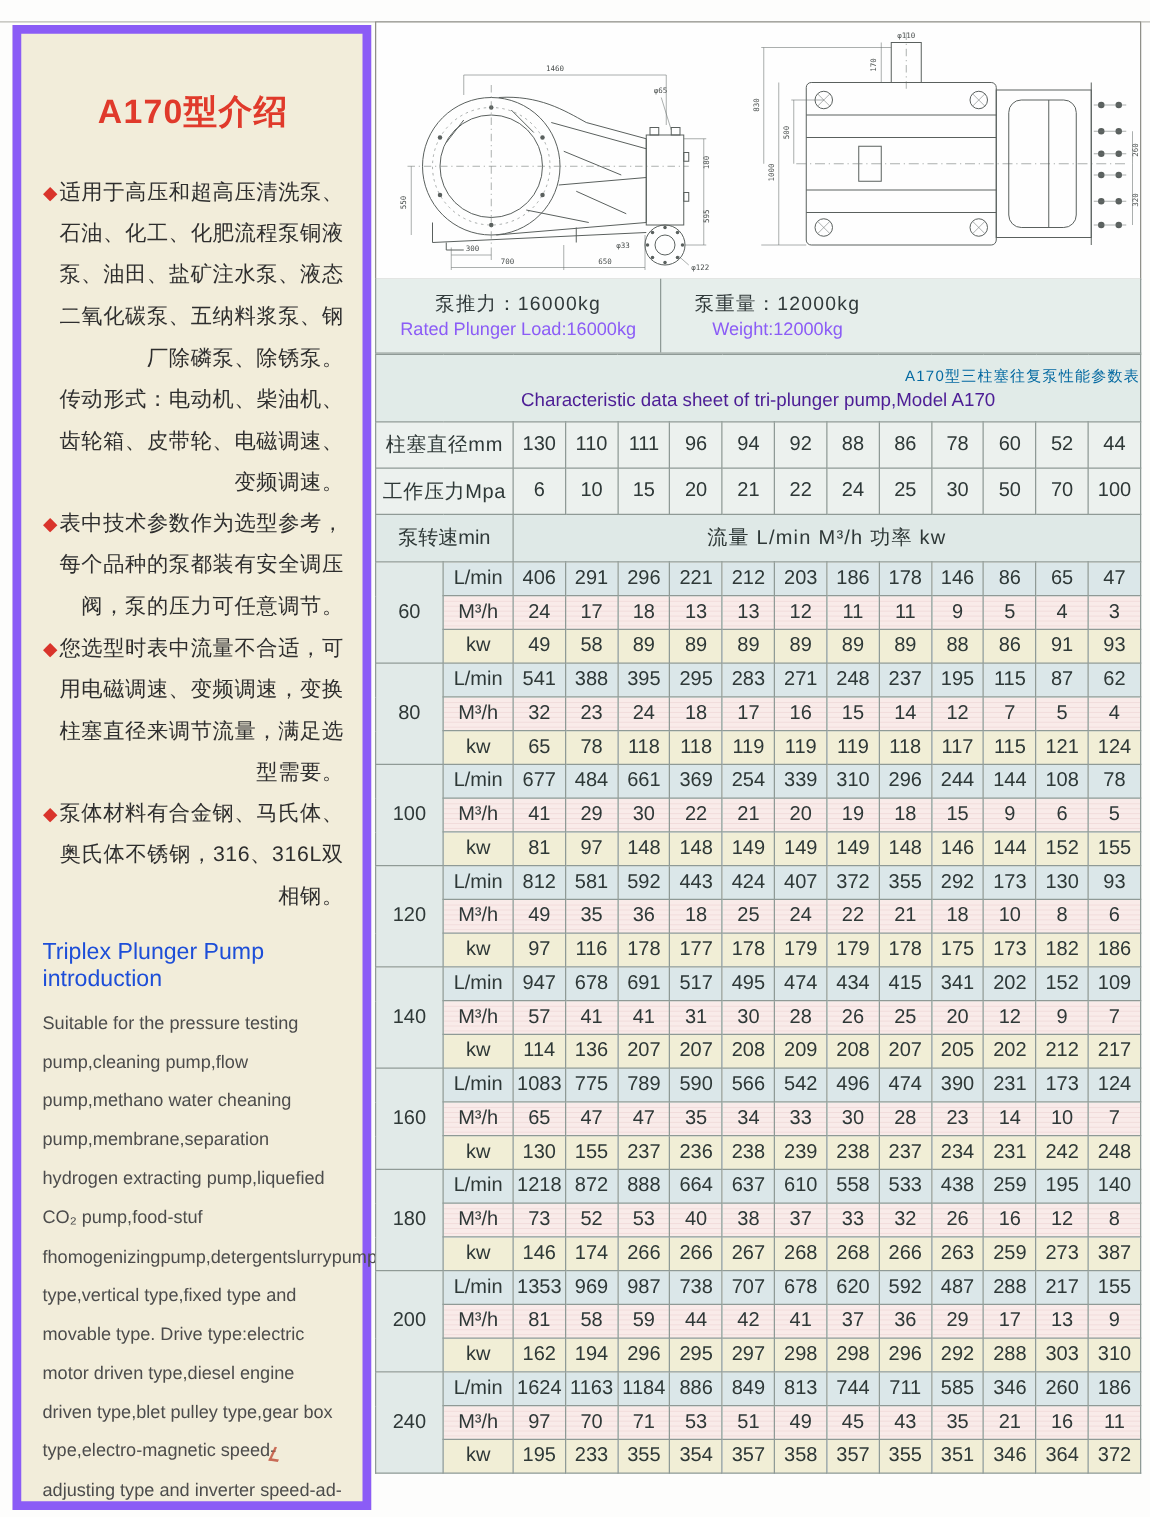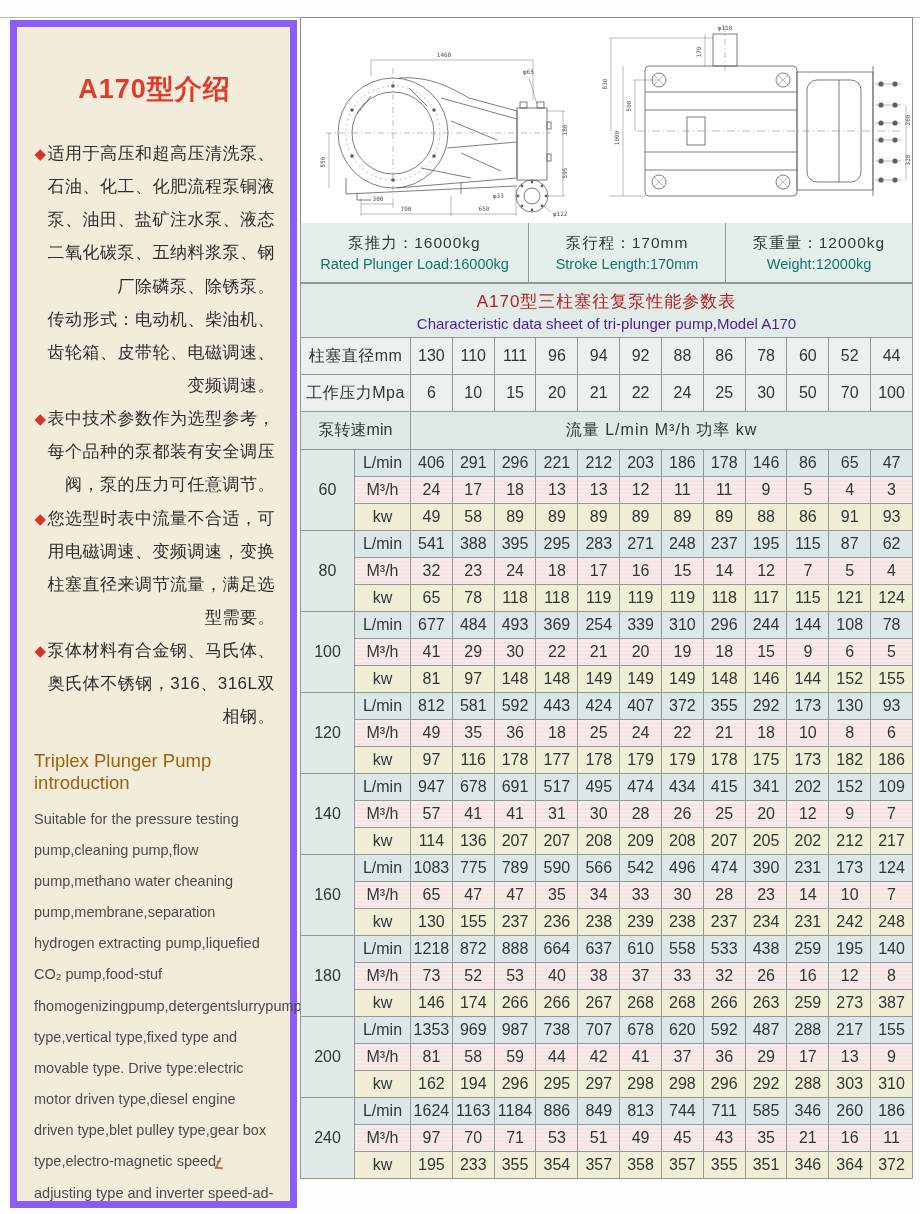--- a/index.html
+++ b/index.html
@@ -8,49 +8,49 @@
   .page { position:relative; width:920px; height:1214px; background:#fdfdfc; overflow:hidden; }
   .top-rule { position:absolute; left:0; top:17px; width:920px; height:1px; background:#b9b9b2; }
 
   
   .sidebar { position:absolute; left:10px; top:20px; width:287px; height:1188px;
              background:#f2edda; border:7px solid #8b5cf6; padding:44px 15px 10px 17px; }
   .sidebar-title { text-align:center; color:#e03a2b; font-size:27px; font-weight:bold;
                    letter-spacing:1px; margin-bottom:30px; }
   .cn-para { font-size:17px; line-height:1.95; color:#2e2e2e; letter-spacing:0.5px; text-align:right; }
   .cn-para .diamond { color:#d9342b; font-size:15px; margin-right:1px; }
-  .en-title { color:#a16207; font-size:18.5px; margin-top:16px; margin-bottom:10px; }
+  .en-title { color:#1d4ed8; font-size:18.5px; margin-top:16px; margin-bottom:10px; }
   .en-text { font-size:14.5px; line-height:2.15; color:#4c4c4c; }
   .red-mark { position:absolute; left:200px; bottom:32px; width:8px; height:11px;
               border-left:2px solid #c2553f; border-bottom:2px solid #c2553f; transform:skewX(-18deg) rotate(8deg); opacity:.85; }
 
   
   .drawing-panel { position:absolute; left:300px; top:17px; width:613px; height:207px;
                    background:#fefefe; border:1px solid #8f8f88; display:flex; }
   .drawing-panel svg { display:block; }
   .dim { font-size:6px; fill:#4a4f4e; font-family:"DejaVu Sans Mono",monospace; }
   .ln  { stroke:#5a605e; stroke-width:0.8; fill:none; }
   .lnt { stroke:#7a807e; stroke-width:0.5; fill:none; }
   .dimln { stroke:#6a706e; stroke-width:0.45; fill:none; }
 
   .spec-row { position:absolute; left:300px; top:223px; width:613px; height:60px; display:flex;
               border:1px solid #8f9a96; border-top:none; background:#e6eeeb;text-align:right; }
   .spec-cell { display:flex; flex-direction:column; justify-content:center; align-items:center;
                border-right:1px solid #8f9a96; }
   .spec-cell:last-child { border-right:none; }
   .spec-cell .cn { font-size:15.5px; color:#30393a; letter-spacing:1px; margin-bottom:2px; }
-  .spec-cell .en { font-size:14.5px; color:#0f766e; }
+  .spec-cell .en { font-size:14.5px; color:#8b5cf6; }
   .spec-c1 { width:228px; } .spec-c2 { width:197px; } .spec-c3 { width:186px; }
 
   table.datatable { position:absolute; left:300px; top:283px; width:613px;
                     border-collapse:collapse; table-layout:fixed; background:#eef2ef; }
   table.datatable td { border:1px solid #8f9a96; text-align:center; vertical-align:middle;
                        font-size:16px; color:#2e3837; padding:0; overflow:hidden; }
   td.title-cell { height:54px; background:#e1ebe8; }
-  .tbl-title-cn { font-size:17px; color:#b91c1c; letter-spacing:1px; }
+  .tbl-title-cn { font-size:12px; color:#0369a1; letter-spacing:1px;text-align:right; }
   .tbl-title-en { font-size:15px; color:#4c1d95; margin-top:2px; }
   td.hdr-label { height:37px; background:#ecf1ee; font-size:16px; letter-spacing:0.5px; }
   td.hv { background:#ecf1ee; }
   td.speed-hdr { height:38px; background:#dfe9e7; font-size:16px; }
   td.flow-hdr { background:#dfe9e7; font-size:16px; letter-spacing:1px; }
   td.speed-cell { background:#e1eae8; font-size:16px; }
   td.unit-cell { font-size:14px; }
   tr.datarow td { height:27px; }
   td.row-l { background:#dbe7e9; }
   td.row-m { background:repeating-linear-gradient(180deg,#f9ebe9 0px,#f9ebe9 3px,#f1dcdb 3px,#f1dcdb 4px); }
@@ -207,24 +207,20 @@
       <line class="dimln" x1="305" y1="113" x2="305" y2="162"></line>
       <text class="dim" x="309" y="142" transform="rotate(-90 309 142)" text-anchor="middle">320</text>
     </svg>
   </div>
 
   <div class="spec-row">
     <div class="spec-cell spec-c1">
       <div class="cn">泵推力：16000kg</div>
       <div class="en">Rated Plunger Load:16000kg</div>
     </div>
-    <div class="spec-cell spec-c2">
-      <div class="cn">泵行程：170mm</div>
-      <div class="en">Stroke Length:170mm</div>
-    </div>
     <div class="spec-cell spec-c3">
       <div class="cn">泵重量：12000kg</div>
       <div class="en">Weight:12000kg</div>
     </div>
   </div>
 
   <table class="datatable">
     <colgroup>
       <col style="width:54px">
         <col style="width:56px">
@@ -374,21 +370,21 @@
           <td class="row-k">117</td>
           <td class="row-k">115</td>
           <td class="row-k">121</td>
           <td class="row-k">124</td>
         </tr>
         <tr class="datarow">
           <td class="speed-cell" rowspan="3">100</td>
           <td class="unit-cell row-l">L/min</td>
           <td class="row-l">677</td>
           <td class="row-l">484</td>
-          <td class="row-l">493</td>
+          <td class="row-l">661</td>
           <td class="row-l">369</td>
           <td class="row-l">254</td>
           <td class="row-l">339</td>
           <td class="row-l">310</td>
           <td class="row-l">296</td>
           <td class="row-l">244</td>
           <td class="row-l">144</td>
           <td class="row-l">108</td>
           <td class="row-l">78</td>
         </tr>

